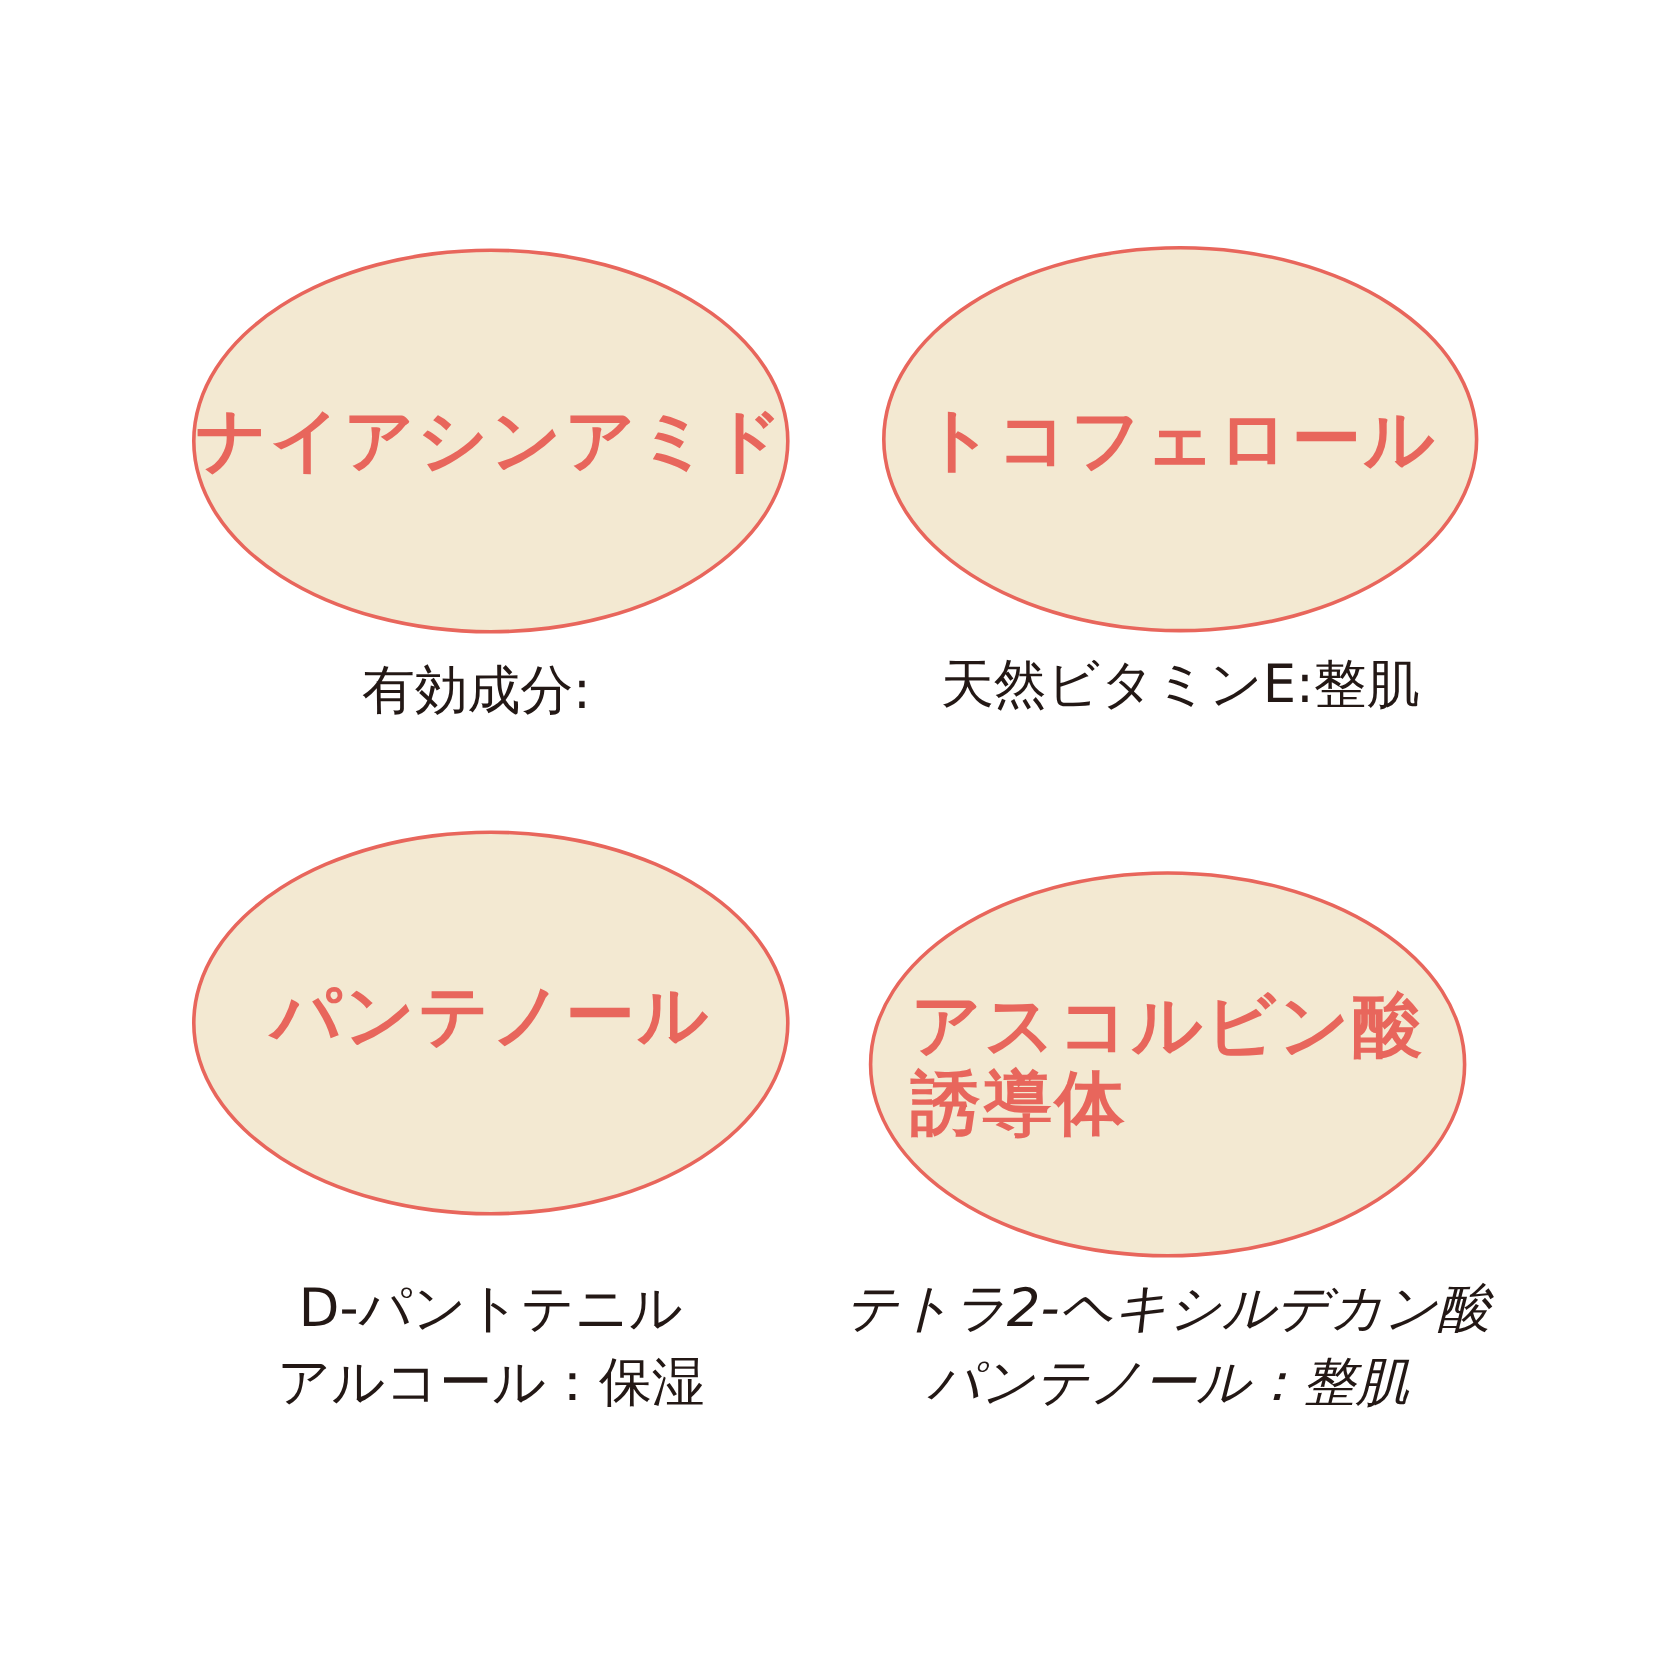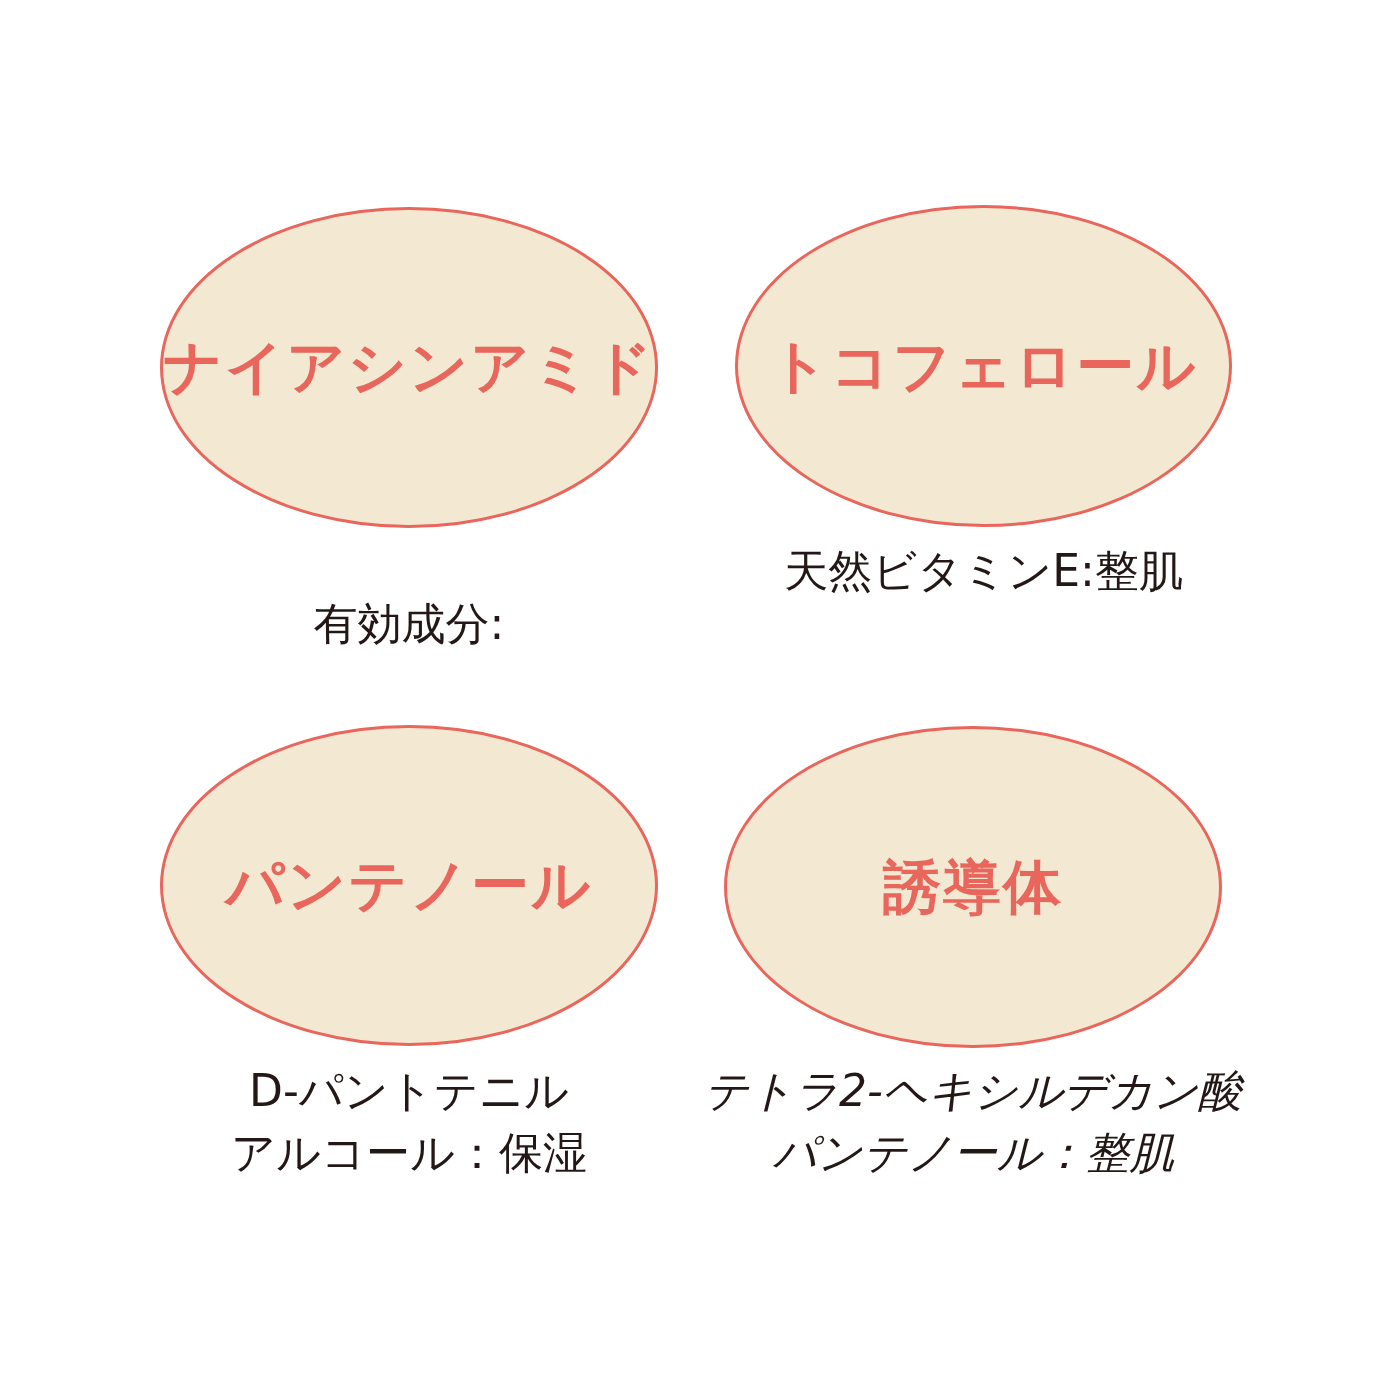--- a/index.html
+++ b/index.html
@@ -34,44 +34,45 @@
     .desc span { display: block; }
   </style>
 </head>
 <body style="--fill: #F3E9D2; --stroke: #E8665C; --accent: #E8665C; background: rgb(255, 255, 255);">
 
 <div class="oval" style="left:160px; top:207px; width:498px; height:321px;">
   <div class="oval-title">
     <span>ナイアシンアミド</span>
   </div>
 </div>
-<div class="desc" style="left:160px; width:498px; top:545px;margin-top:48px;">
+<div class="desc" style="left:148px; width:498px; top:545px;">
   <span>有効成分:</span>
 </div>
 
 <div class="oval" style="left:735px; top:205px; width:497px; height:322px;">
   <div class="oval-title">
     <span>トコフェロール</span>
   </div>
 </div>
 <div class="desc" style="left:735px; width:497px; top:540px;">
   <span>天然ビタミンE:整肌</span>
 </div>
 
-<div class="oval" style="left:160px; top:725px; width:498px; height:321px;">
+<div class="oval" style="left:160px; top:692px; width:498px; height:321px;font-family:Liberation Mono, monospace;">
   <div class="oval-title">
     <span>パンテノール</span>
   </div>
 </div>
 <div class="desc" style="left:160px; width:498px; top:1060px;">
   <span>D-パントテニル</span>
   <span>アルコール：保湿</span>
 </div>
 
 <div class="oval" style="left:724px; top:726px; width:498px; height:322px;">
   <div class="oval-title">
+    <span style="display:block">アスコルビン酸</span>
     <span style="display:block">誘導体</span>
   </div>
 </div>
 <div class="desc" style="left:660px; width:626px; top:1060px;font-style:italic;">
   <span>テトラ2-ヘキシルデカン酸</span>
   <span>パンテノール：整肌</span>
 </div>
 
 </body></html>

